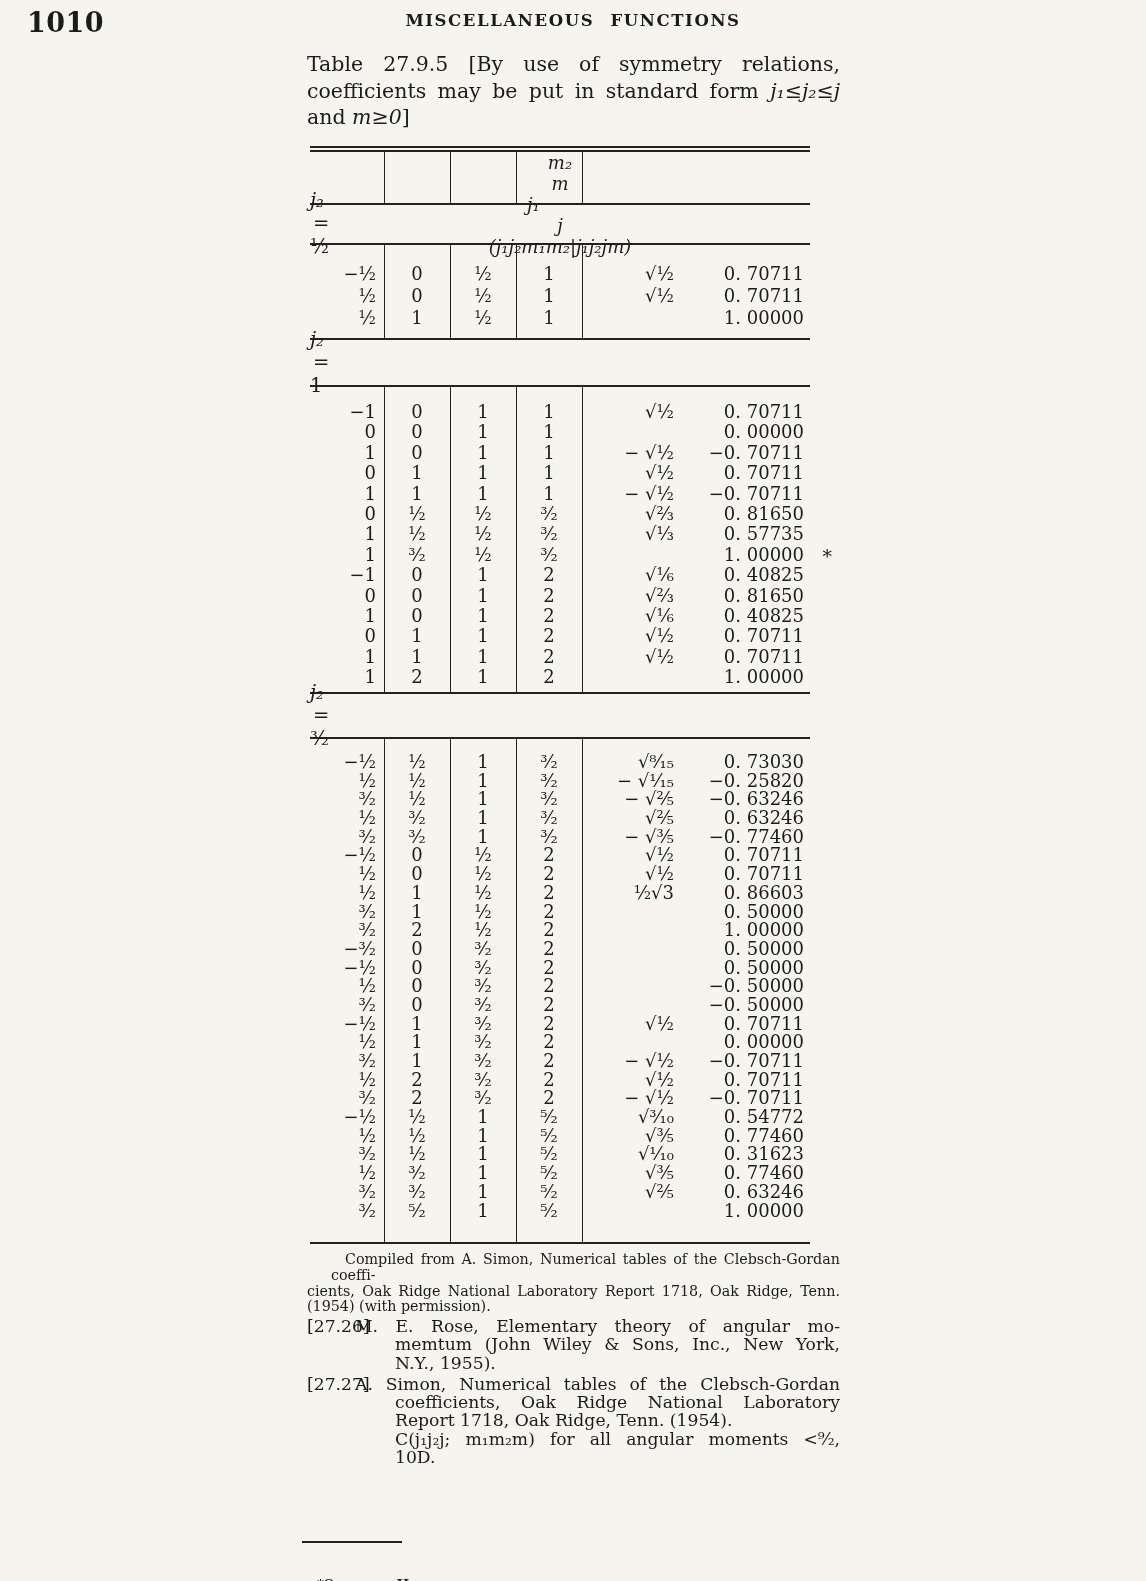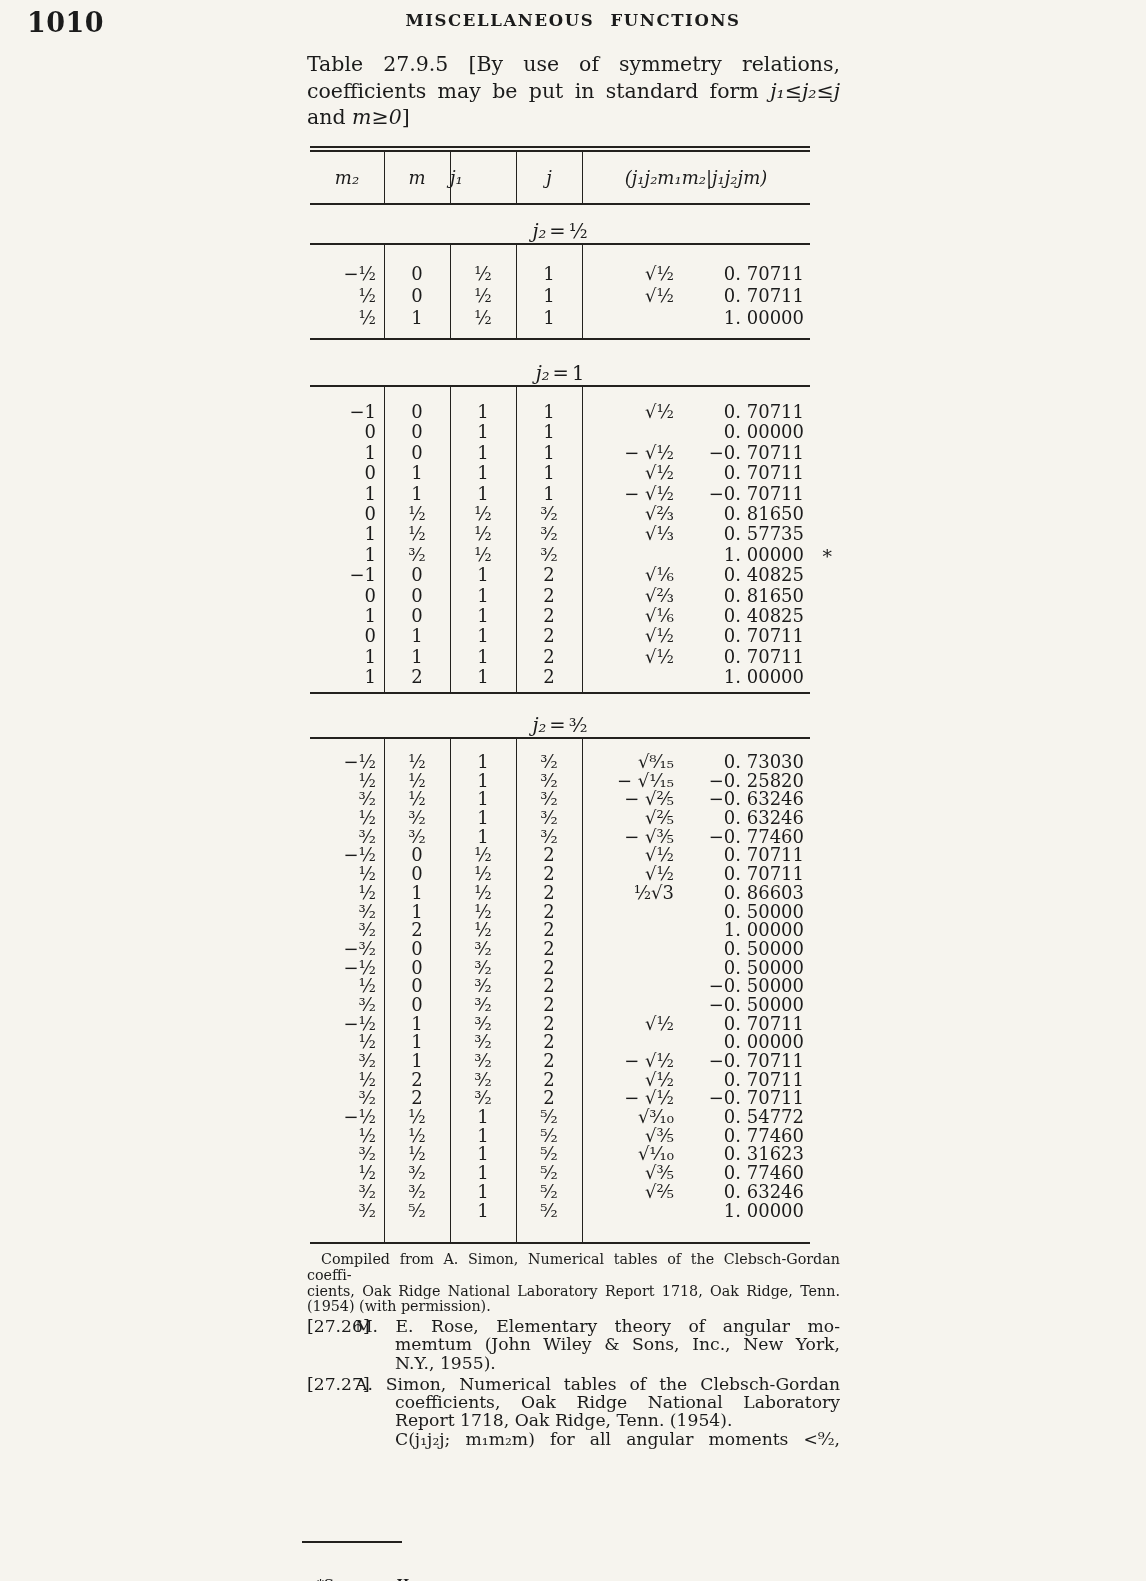--- a/index.html
+++ b/index.html
@@ -19,29 +19,29 @@
   .seg-bold{font-weight:400;}
   .seg-math{font-style:italic;}
 
   
   .cg{position:absolute;left:310px;top:146px;width:500px;height:1100px;}
   .hrule{position:absolute;left:0;width:500px;height:1.7px;background:#23211e;}
   .hrule.thick{height:2.2px;}
   .block{position:absolute;left:0;width:500px;}
   .vsep{position:absolute;top:0;bottom:0;width:1.4px;background:#23211e;}
 
-  .header-row{display:flex;height:100%;align-items:center;font-style:italic;font-size:18px;}
+  .header-row{display:flex;height:100%;align-items:center;font-style:italic;font-size:18px;flex-direction:column;}
   .hcell{display:block;}
   .h-m2{width:74px;text-align:center;}
   .h-m{width:66px;text-align:center;}
   .h-j1{width:66px;}
   .h-j{width:66px;text-align:center;}
   .h-coeff{width:228px;text-align:center;}
 
-  .band{display:flex;align-items:flex-end;justify-content:center;font-size:19.5px;}
+  .band{display:flex;align-items:flex-start;justify-content:center;font-size:19.5px;flex-direction:column;}
   .lvar{font-style:italic;}
   .leq{padding:0 3px;}
 
   .rows{box-sizing:border-box;}
   .trow{position:relative;display:flex;font-size:18px;}
   .rows-s1 .trow{height:22px;line-height:22px;}
   .rows-s1{padding-top:19px;}
   .rows-s2 .trow{height:20.4px;line-height:20.4px;}
   .rows-s2{padding-top:16px;}
   .rows-s3 .trow{height:18.7px;line-height:18.7px;}
@@ -52,21 +52,21 @@
   .c-j1{width:66px;text-align:center;}
   .c-j{width:66px;text-align:center;}
   .c-coeff{width:228px;display:flex;}
   .surd{display:block;width:92px;text-align:right;}
   .val{display:block;width:130px;text-align:right;}
   .star{position:absolute;right:-22px;top:1px;font-size:19px;}
 
   
   .note{position:absolute;left:307px;top:1252px;width:533px;font-size:14.3px;line-height:15.8px;font-weight:500;}
   .nline.just{text-align:justify;text-align-last:justify;}
-  .nline.indent{text-indent:14px;}
+  .nline.indent{text-indent:14px;margin-left:24px;}
 
   
   .refs{position:absolute;left:307px;top:1317px;width:533px;font-size:17.2px;line-height:18.3px;}
   .ref{position:relative;padding-left:88px;margin-bottom:3px;}
   .ref-label{position:absolute;left:0;top:0;}
   .rline.just{text-align:justify;text-align-last:justify;}
   .rline.first{text-indent:-40px;}
 
   .fnrule{position:absolute;left:302px;top:1541px;width:100px;height:2px;background:#23211e;}
   .footnote{position:absolute;left:317px;top:1552px;font-size:13.5px;font-weight:600;margin-top:24px;}
@@ -581,19 +581,20 @@
         <div class="rline just first">M. E. Rose, Elementary theory of angular mo-</div>
         <div class="rline just">memtum (John Wiley &amp; Sons, Inc., New York,</div>
         <div class="rline">N.Y., 1955).</div>
       </div>
       <div class="ref">
         <span class="ref-label">[27.27]</span>
         <div class="rline just first">A. Simon, Numerical tables of the Clebsch-Gordan</div>
         <div class="rline just">coefficients, Oak Ridge National Laboratory</div>
         <div class="rline">Report 1718, Oak Ridge, Tenn. (1954).</div>
         <div class="rline just">C(j₁j₂j; m₁m₂m) for all angular moments &lt;⁹⁄₂,</div>
+        <div class="rline">10D.</div>
       </div>
     </div>
 
   <div class="fnrule"></div>
   <div class="footnote">*See page II.</div>
 
 </div>
 
 </body></html>

